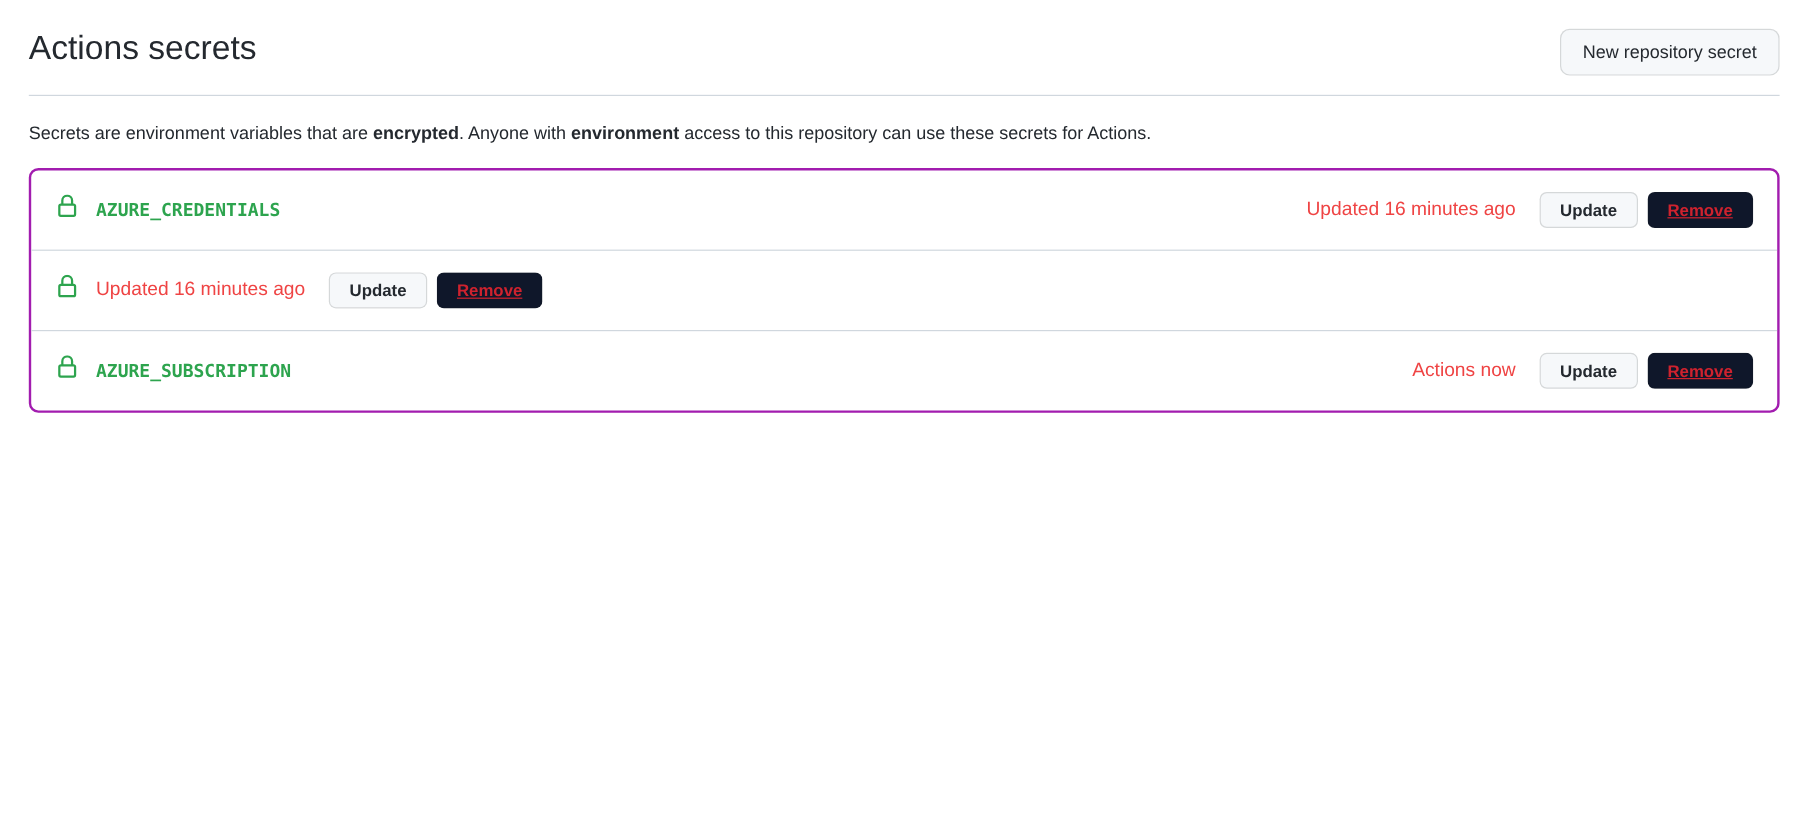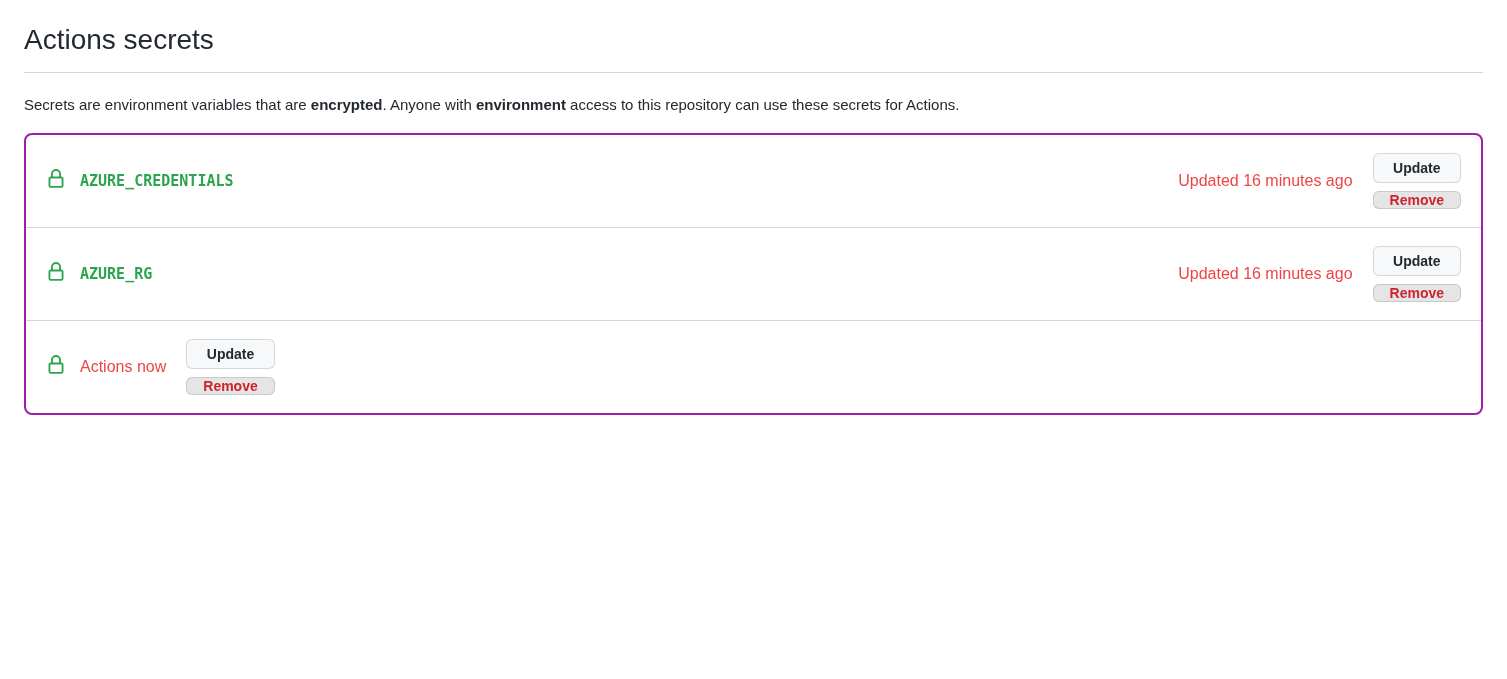--- a/index.html
+++ b/index.html
@@ -101,57 +101,58 @@
       color: #ef4444;
       font-size: 16px;
       margin-right: 20px;
       flex-shrink: 0;
     }
 
     .secret-actions {
       display: flex;
       gap: 8px;
       flex-shrink: 0;
-      flex-direction: column;
     }
 
     .btn-update {
       padding: 6px 16px;
       font-size: 14px;
       font-weight: 600;
       color: #24292f;
       background: #f6f8fa;
       border: 1px solid rgba(27,31,36,0.15);
       border-radius: 6px;
       cursor: pointer;
     }
 
     .btn-remove {
       padding: 0 16px;
       font-size: 14px;
       font-weight: 600;
       color: #cf222e;
-      background: #e5e5e5;
+      background: #0f172a;
       border: 1px solid rgba(27,31,36,0.15);
       border-radius: 6px;
       cursor: pointer;
+      text-decoration: underline;
     }
 
     
     .lock-svg {
       width: 20px;
       height: 20px;
       fill: #2da44e;
     }
   </style>
 </head>
 <body>
 
 <div class="header">
   <h1 class="page-title">Actions secrets</h1>
+  <button class="new-secret-btn">New repository secret</button>
 </div>
 
 <div class="description">
   <p>
     <span>Secrets are environment variables that are </span><strong>encrypted</strong><span>. Anyone with </span><strong>environment</strong><span> access to this repository can use these secrets for Actions.</span>
   </p>
 </div>
 
 <div class="secrets-table" id="secrets-container">
 
@@ -167,32 +168,32 @@
         <button class="btn-update">Update</button>
         <button class="btn-remove">Remove</button>
       </div>
     </div>
     <div class="secret-row">
       <span class="lock-icon">
         <svg class="lock-svg" viewBox="0 0 16 16" aria-hidden="true">
           <path d="M4 4a4 4 0 0 1 8 0v2h.25c.966 0 1.75.784 1.75 1.75v5.5A1.75 1.75 0 0 1 12.25 15h-8.5A1.75 1.75 0 0 1 2 13.25v-5.5C2 6.784 2.784 6 3.75 6H4V4Zm6.5 2V4a2.5 2.5 0 0 0-5 0v2h5ZM3.75 7.5a.25.25 0 0 0-.25.25v5.5c0 .138.112.25.25.25h8.5a.25.25 0 0 0 .25-.25v-5.5a.25.25 0 0 0-.25-.25H3.75Z"></path>
         </svg>
       </span>
-      <span class="secret-name">AZURE_RG</span>
       <span class="secret-updated">Updated 16 minutes ago</span>
       <div class="secret-actions">
         <button class="btn-update">Update</button>
         <button class="btn-remove">Remove</button>
       </div>
     </div>
     <div class="secret-row">
       <span class="lock-icon">
         <svg class="lock-svg" viewBox="0 0 16 16" aria-hidden="true">
           <path d="M4 4a4 4 0 0 1 8 0v2h.25c.966 0 1.75.784 1.75 1.75v5.5A1.75 1.75 0 0 1 12.25 15h-8.5A1.75 1.75 0 0 1 2 13.25v-5.5C2 6.784 2.784 6 3.75 6H4V4Zm6.5 2V4a2.5 2.5 0 0 0-5 0v2h5ZM3.75 7.5a.25.25 0 0 0-.25.25v5.5c0 .138.112.25.25.25h8.5a.25.25 0 0 0 .25-.25v-5.5a.25.25 0 0 0-.25-.25H3.75Z"></path>
         </svg>
       </span>
+      <span class="secret-name">AZURE_SUBSCRIPTION</span>
       <span class="secret-updated">Actions now</span>
       <div class="secret-actions">
         <button class="btn-update">Update</button>
         <button class="btn-remove">Remove</button>
       </div>
     </div>
   </div>
 
 </body></html>

